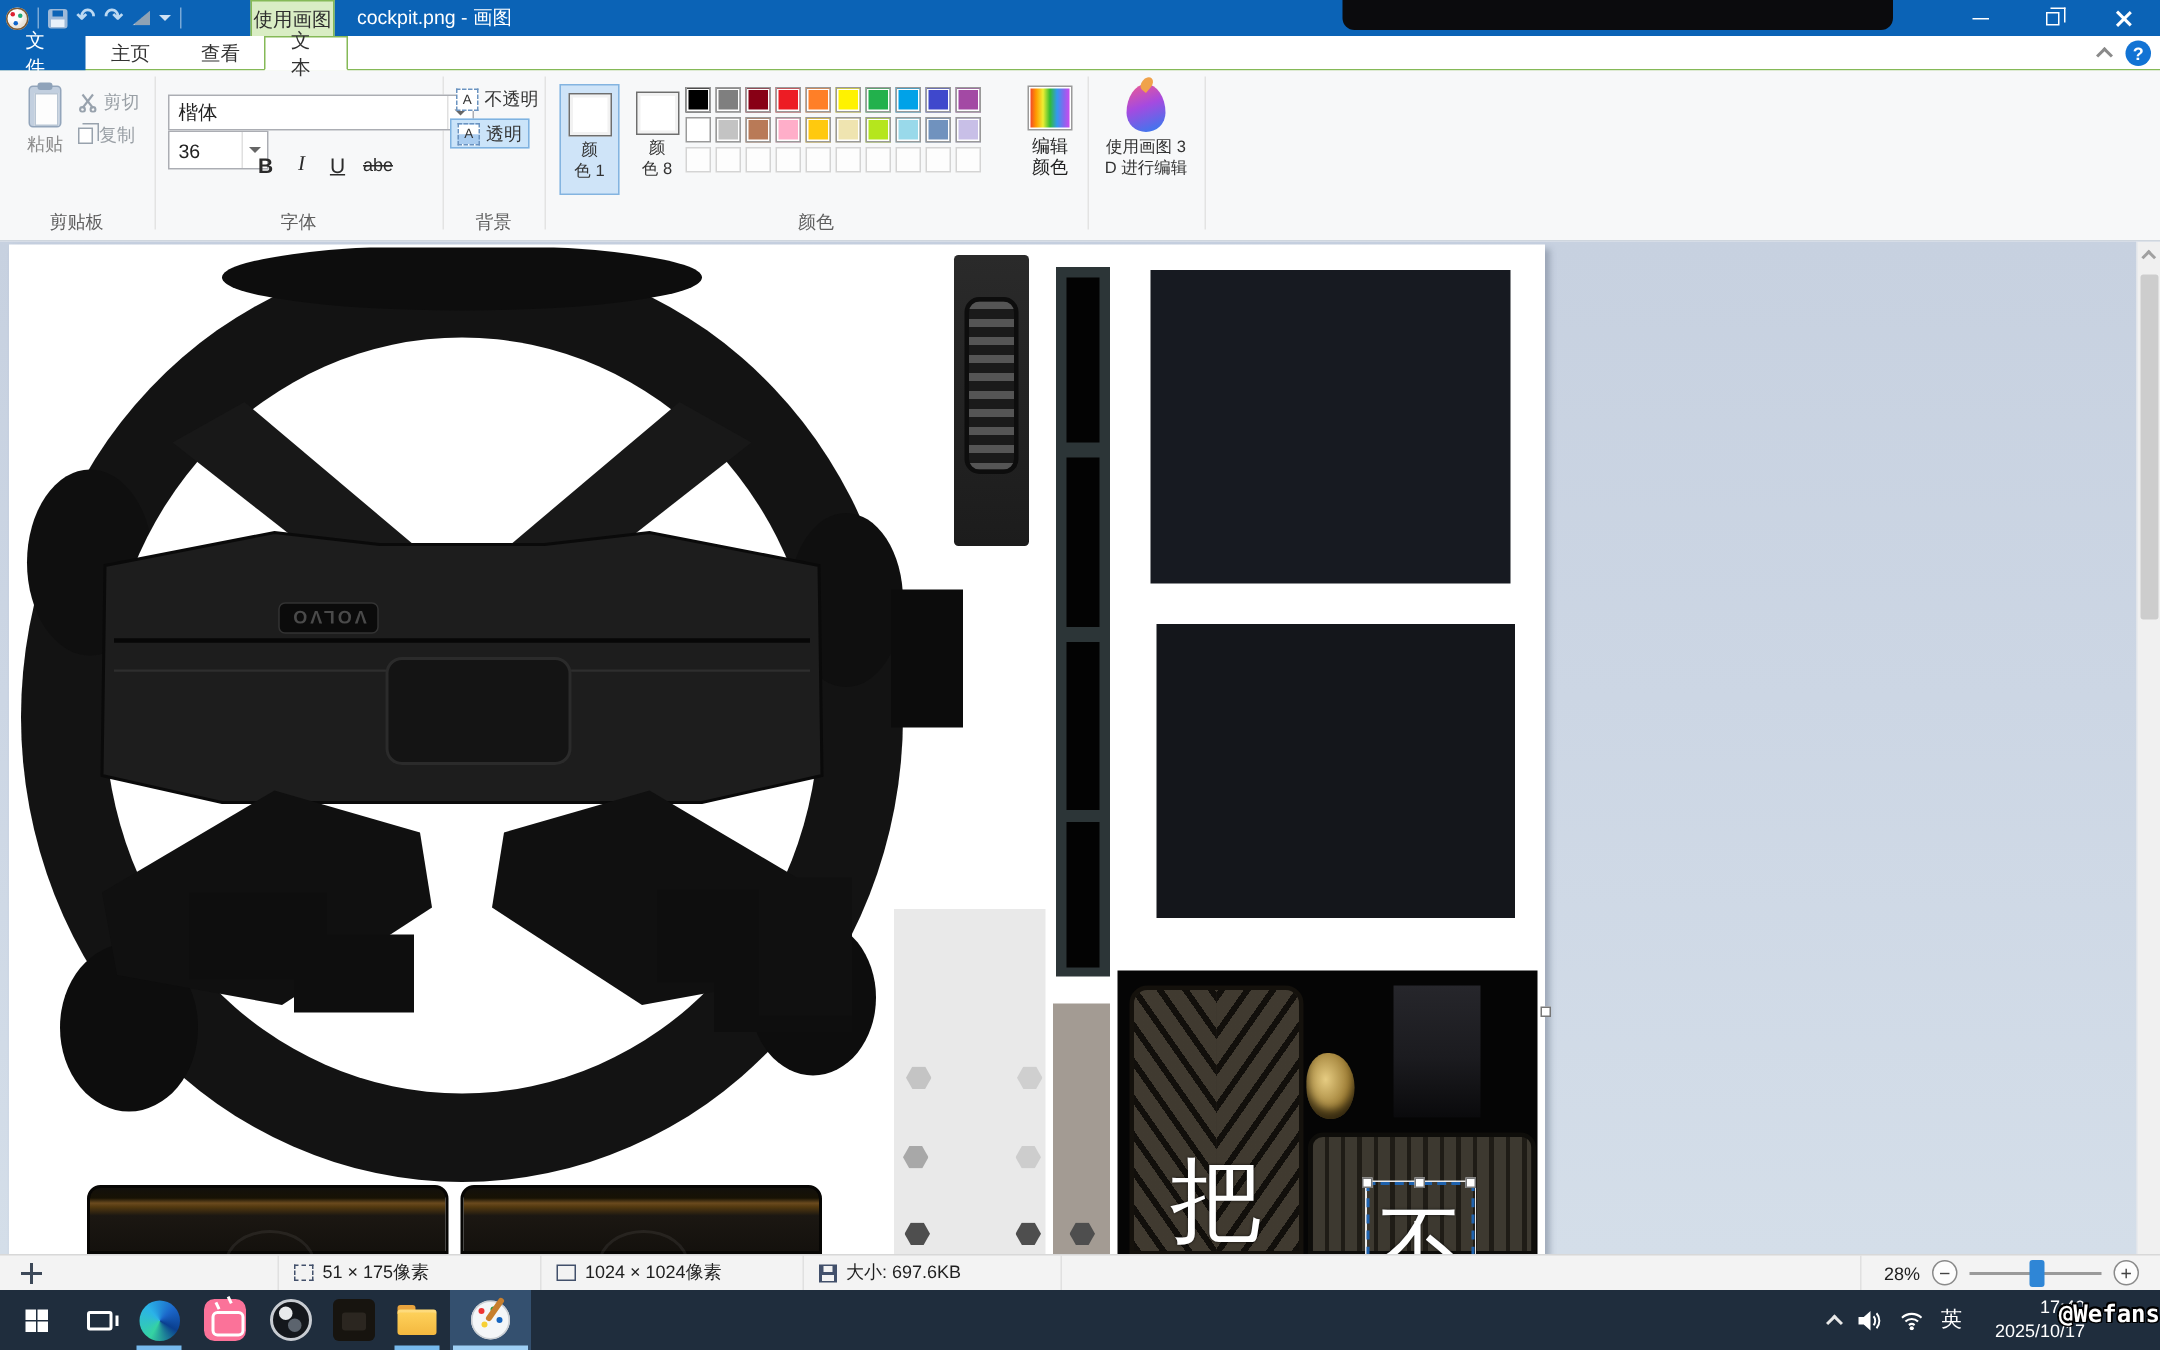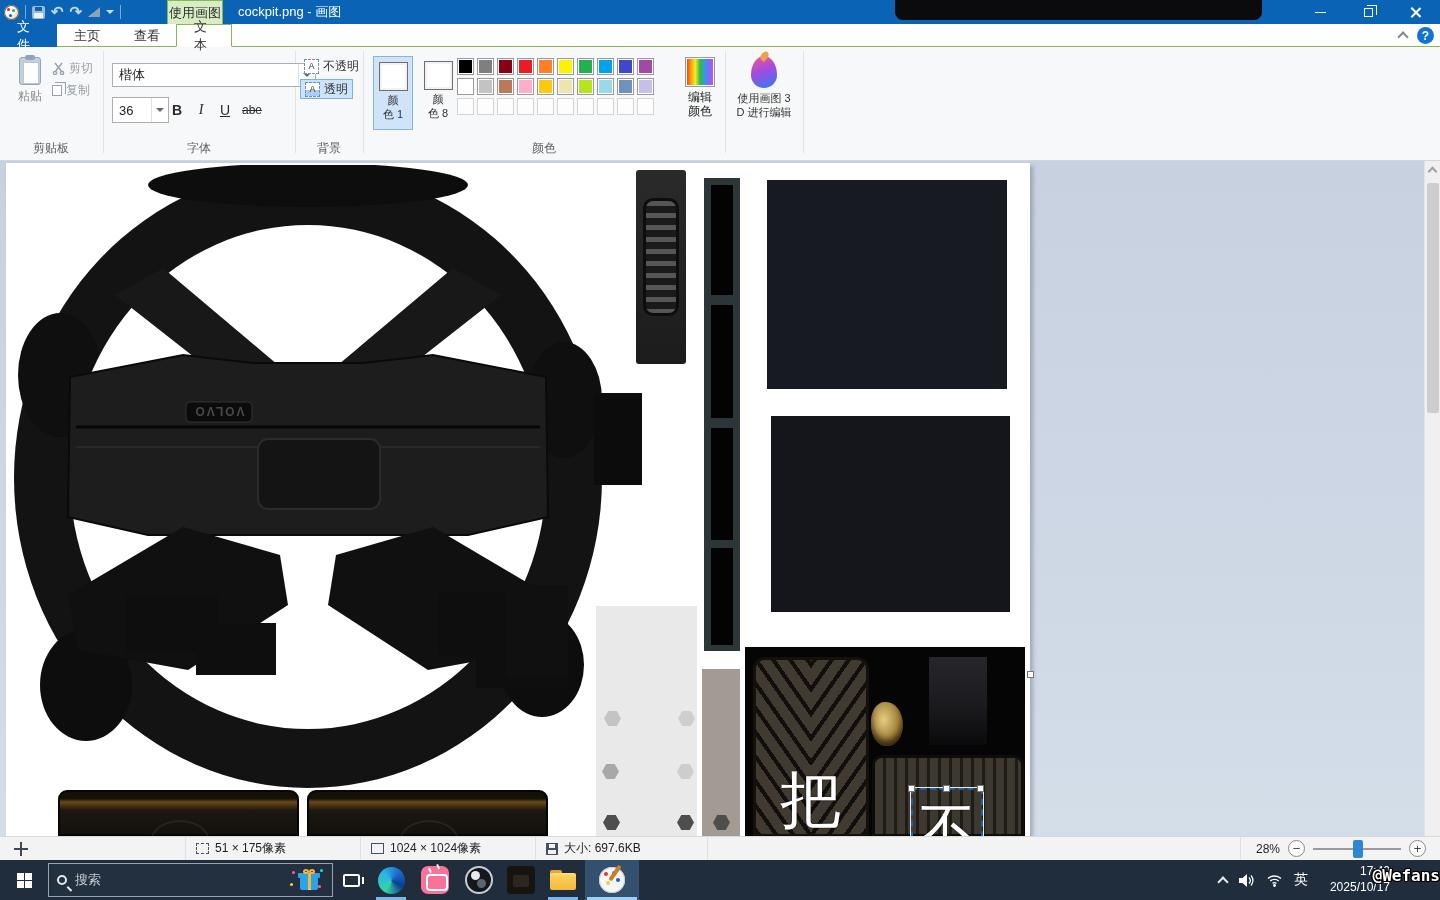--- a/index.html
+++ b/index.html
@@ -235,21 +235,21 @@
     <span>复制</span>
   </div>
   <div class="glabel" style="left:-9px">剪贴板</div>
 
   <div class="combo" style="left:112px;top:16px;width:204px;height:24px">
     <span class="val">楷体</span>
     <span class="dd">
         <span class="dd-caret"></span>
       </span>
   </div>
-  <div class="combo" style="left:112px;top:50px;width:57px;height:26px">
+  <div class="combo" style="left:112px;top:40px;width:67px;height:26px">
     <span class="val">36</span>
     <span class="dd">
         <span class="dd-caret"></span>
       </span>
   </div>
   <div class="fmtbtn" style="left:166px;top:51px;font-weight:bold">B</div>
   <div class="fmtbtn" style="left:190px;top:51px;font-style:italic;font-family:'Liberation Serif',serif">I</div>
   <div class="fmtbtn" style="left:214px;top:51px;text-decoration:underline">U</div>
   <div class="fmtbtn" style="left:238px;top:51px;width:28px;text-decoration:line-through;font-size:12px">abe</div>
   <div class="glabel" style="left:139px">字体</div>
@@ -437,32 +437,20 @@
 
 <div class="taskbar">
   <div class="tbtn start">
     <span class="winlogo">
         <div></div>
         <div></div>
         <div></div>
         <div></div>
       </span>
   </div>
-  <div class="searchbox">
-    <span class="mag"></span>
-    <span class="search-ph">搜索</span>
-    <span class="gift">
-      <span class="confetti"></span>
-        <span class="lid"></span>
-        <span class="box"></span>
-        <span class="ribbon"></span>
-        <span class="bow"></span>
-        <span class="bow bow2"></span>
-    </span>
-  </div>
   <div class="tbtn taskview">
       <span class="tv-ic"></span>
     </div>
   <div class="tbtn appbtn">
       <span class="edge-ic"></span>
       <span class="underline"></span>
     </div>
   <div class="tbtn appbtn">
       <span class="bili-ic"></span>
     </div>

